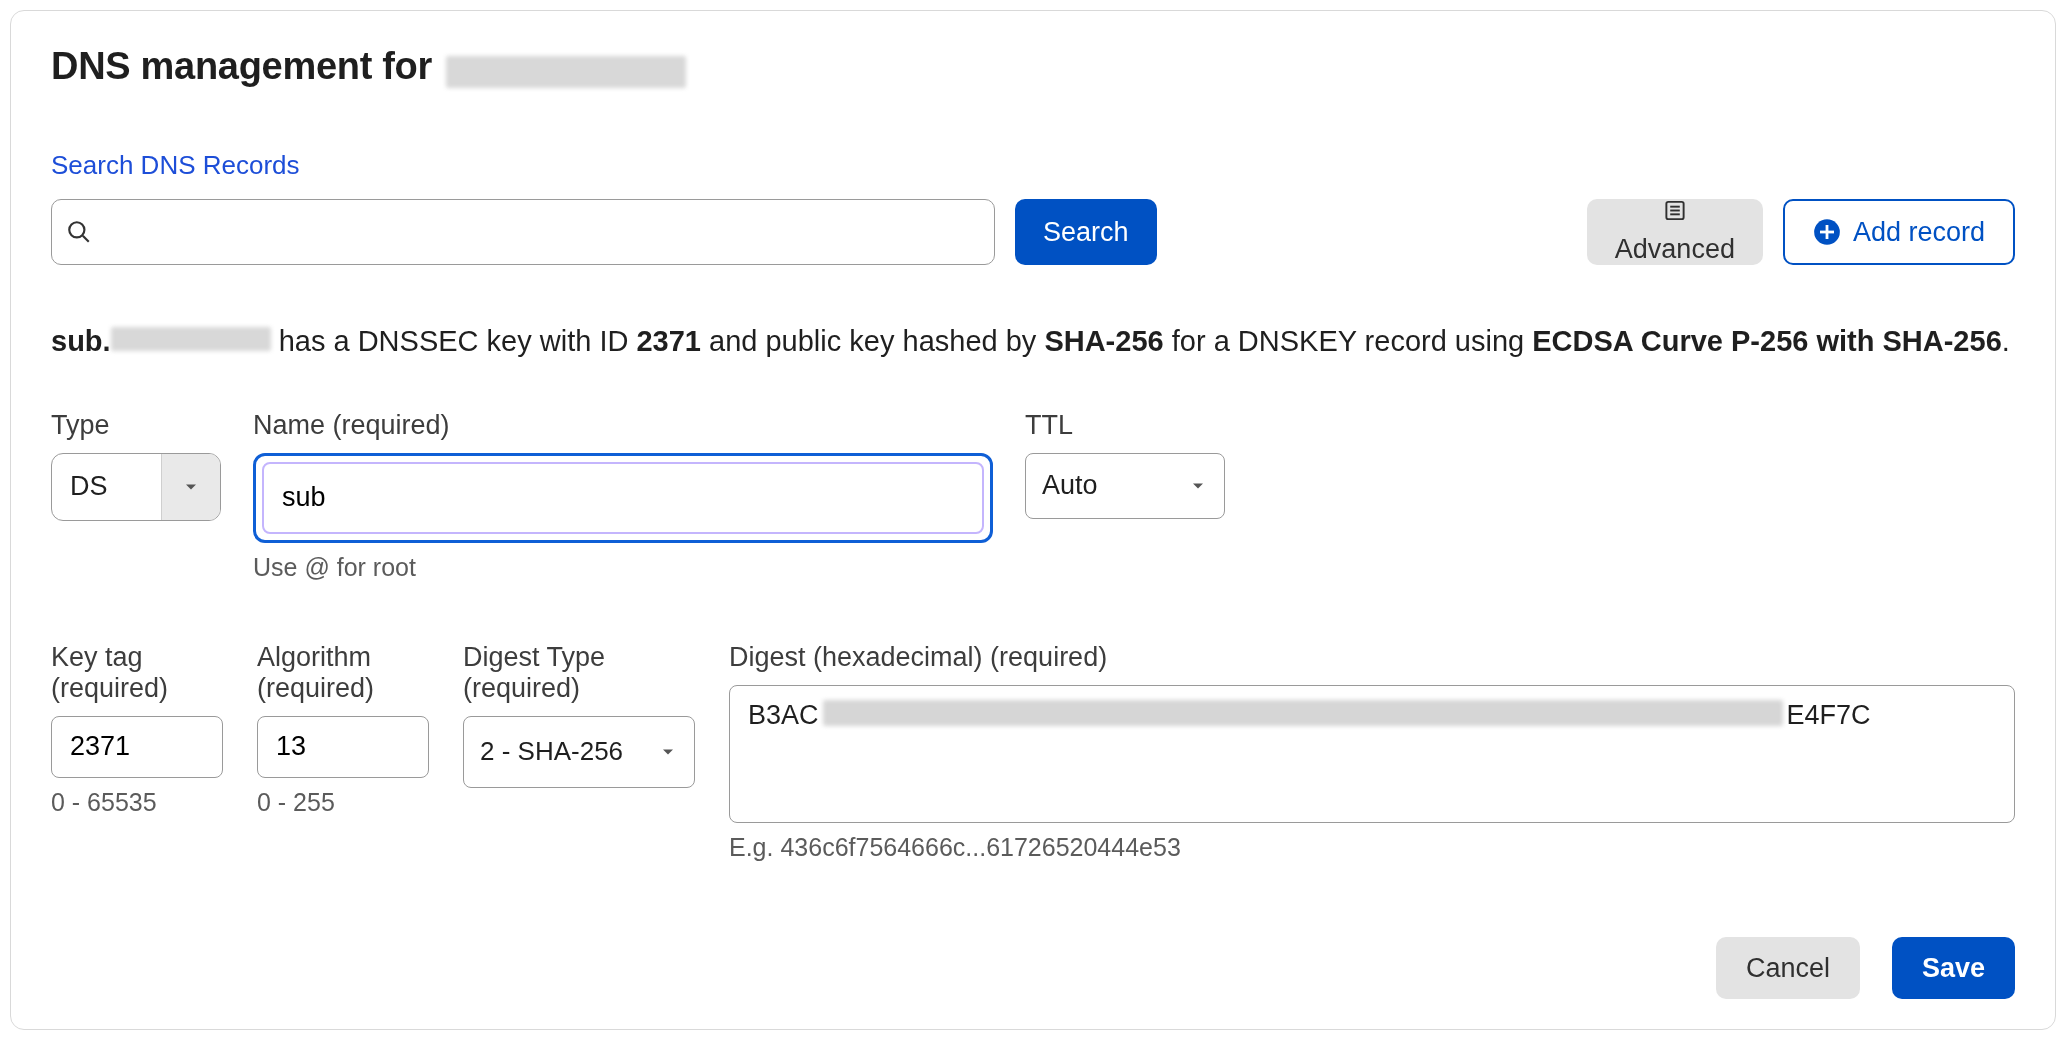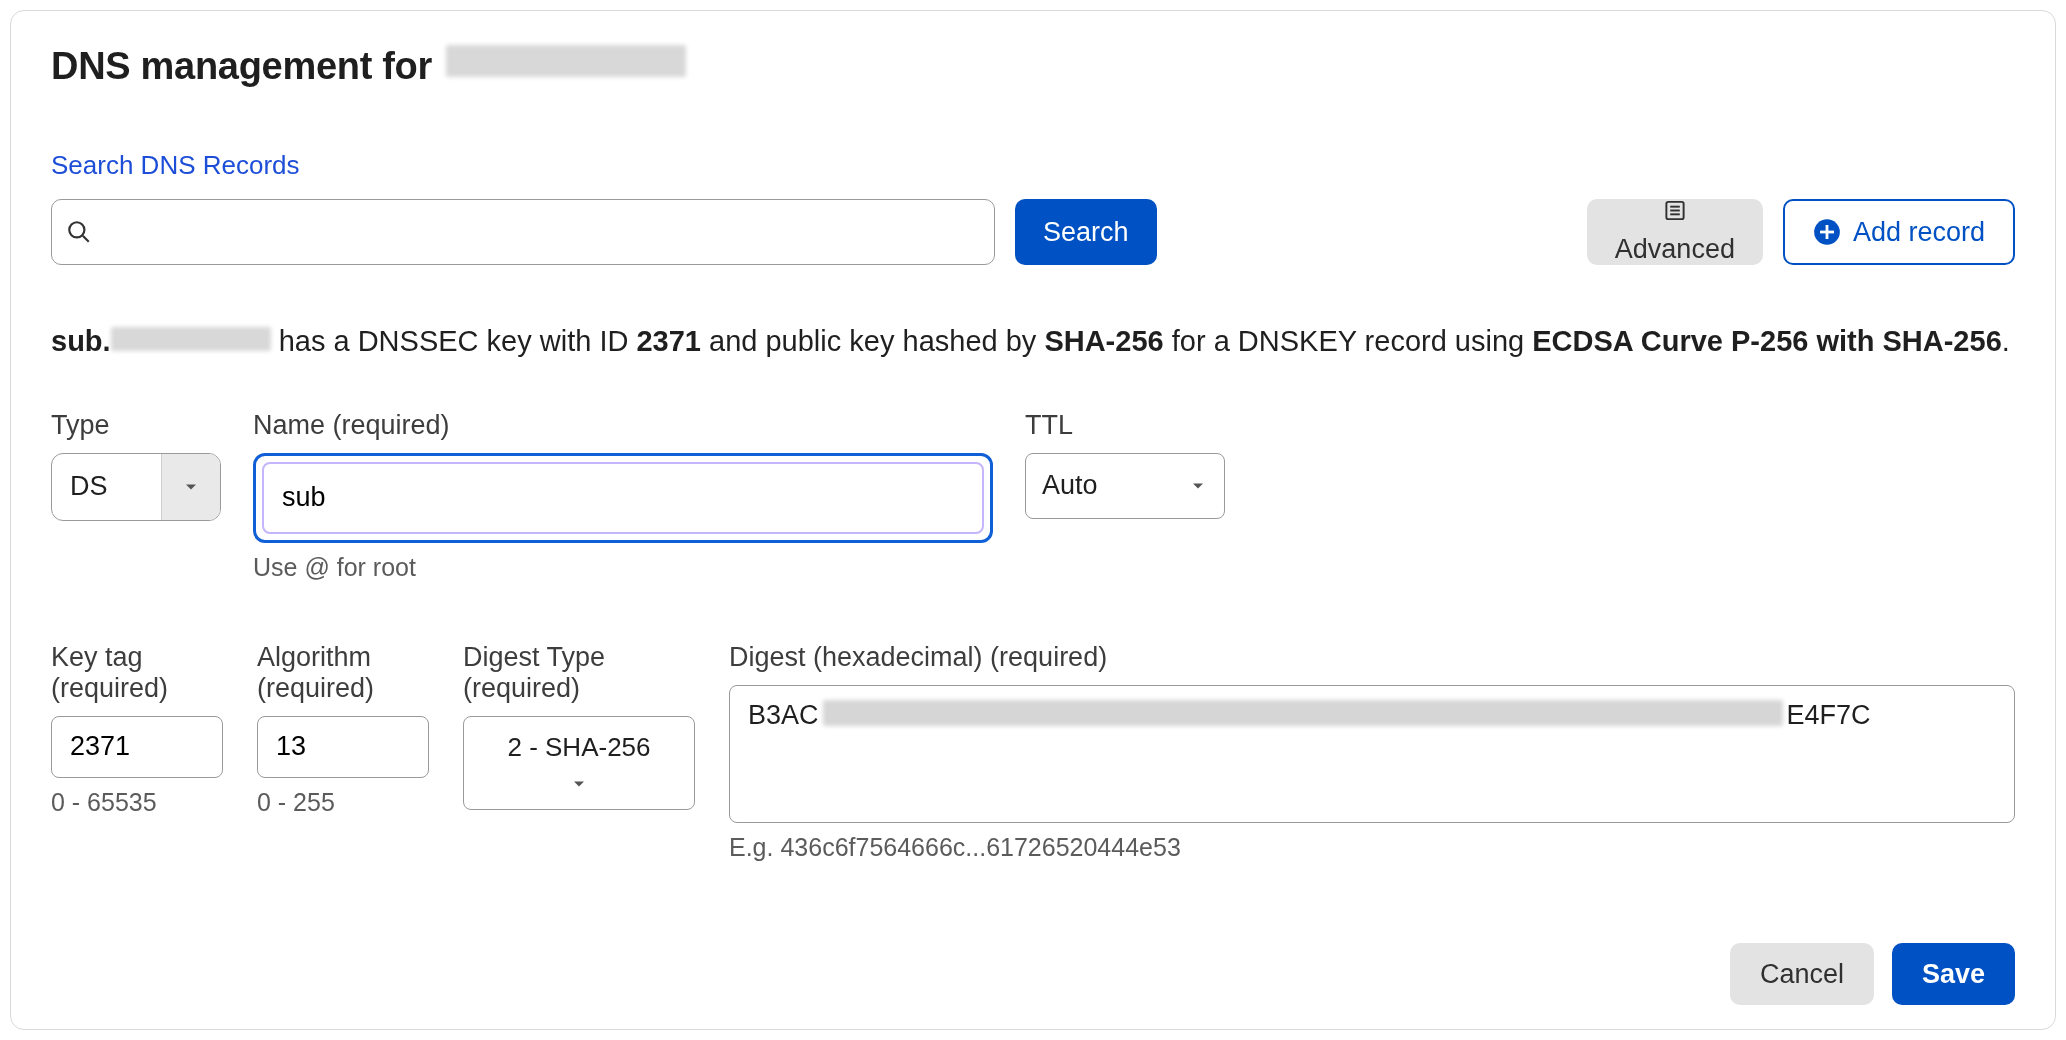--- a/index.html
+++ b/index.html
@@ -21,21 +21,21 @@
     padding: 34px 40px 40px 40px;
     box-sizing: border-box;
     height: 100%;
     position: relative;
   }
   .page-title {
     font-size: 38px;
     font-weight: 600;
     letter-spacing: -0.3px;
     display: flex;
-    align-items: flex-start;
+    align-items: flex-end;
     gap: 14px;
   }
   .redacted {
     display: inline-block;
     background: #d8d8d8;
     height: 28px;
     border-radius: 2px;
     filter: blur(2px);
   }
   .redacted.r-title { width: 240px; height: 32px; }
@@ -186,24 +186,23 @@
   }
   .kt-wrap  { width: 172px; }
   .alg-wrap { width: 172px; }
   .dt-wrap  { width: 232px; }
   .dt-sel {
     border: 1px solid #9a9a9a;
     border-radius: 8px;
     height: 62px;
     display: flex;
     align-items: center;
-    padding: 15px 16px;
+    padding: 4px 16px;
     justify-content: space-between;
     font-size: 26px;
-    flex-direction: column;
   }
   .digest-wrap { flex: 1; }
   .digest-box {
     border: 1px solid #9a9a9a;
     border-radius: 8px;
     min-height: 138px;
     padding: 14px 18px;
     font-size: 27px;
     box-sizing: border-box;
     display: flex;
@@ -217,23 +216,23 @@
     width: 960px;
     border-radius: 2px;
     filter: blur(2px);
     vertical-align: middle;
     margin: 0 4px;
   }
 
   .actions {
     position: absolute;
     right: 40px;
-    bottom: 24px;
-    display: flex;
-    gap: 18px;
+    bottom: 30px;
+    display: flex;
+    gap: 32px;
   }
   .btn-small {
     height: 62px;
     padding: 0 30px;
     font-size: 27px;
     border-radius: 10px;
     display: inline-flex;
     align-items: center;
     justify-content: center;
     cursor: pointer;

